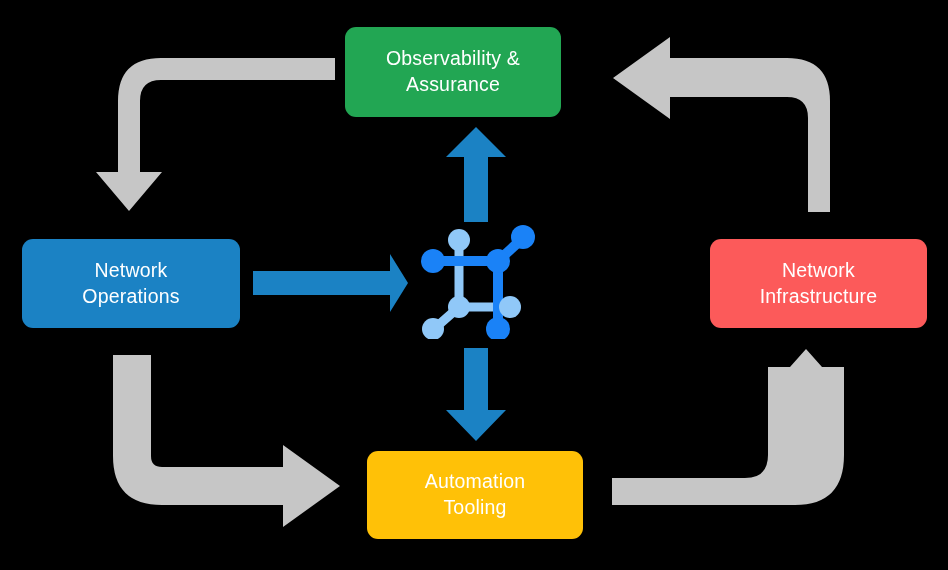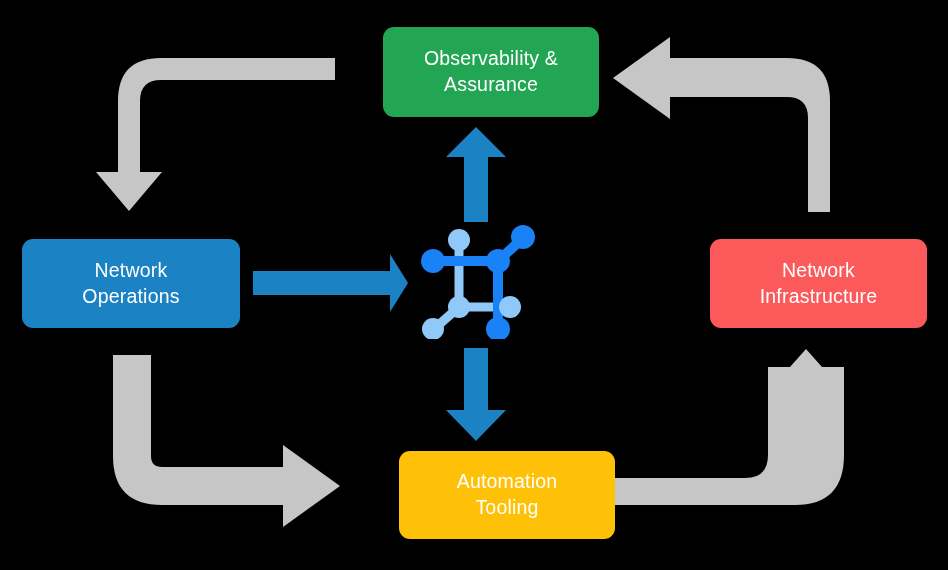--- a/index.html
+++ b/index.html
@@ -24,24 +24,24 @@
     text-align: center;
     color: #ffffff;
     font-size: 19.5px;
     line-height: 1.32;
     font-weight: 400;
     letter-spacing: 0.2px;
     white-space: pre-line;
     box-sizing: border-box;
     padding: 4px 10px;
   }
-  #box-observability { left: 383px; top: 27px;  width: 216px; height: 90px; background: #22A653; }
+  #box-observability { left: 345px; top: 27px;  width: 216px; height: 90px; background: #22A653; }
   #box-operations    { left: 22px;  top: 239px; width: 218px; height: 89px; background: #1B82C4; }
   #box-infrastructure{ left: 710px; top: 239px; width: 217px; height: 89px; background: #FC5A5A; }
-  #box-automation    { left: 367px; top: 451px; width: 216px; height: 88px; background: #FFC107; margin-left: 32px; }
+  #box-automation    { left: 367px; top: 451px; width: 216px; height: 88px; background: #FFC107; }
 
   .svg-layer {
     position: absolute;
     left: 0;
     top: 0;
     width: 948px;
     height: 570px;
     pointer-events: none;
   }
   .hub-icon {

